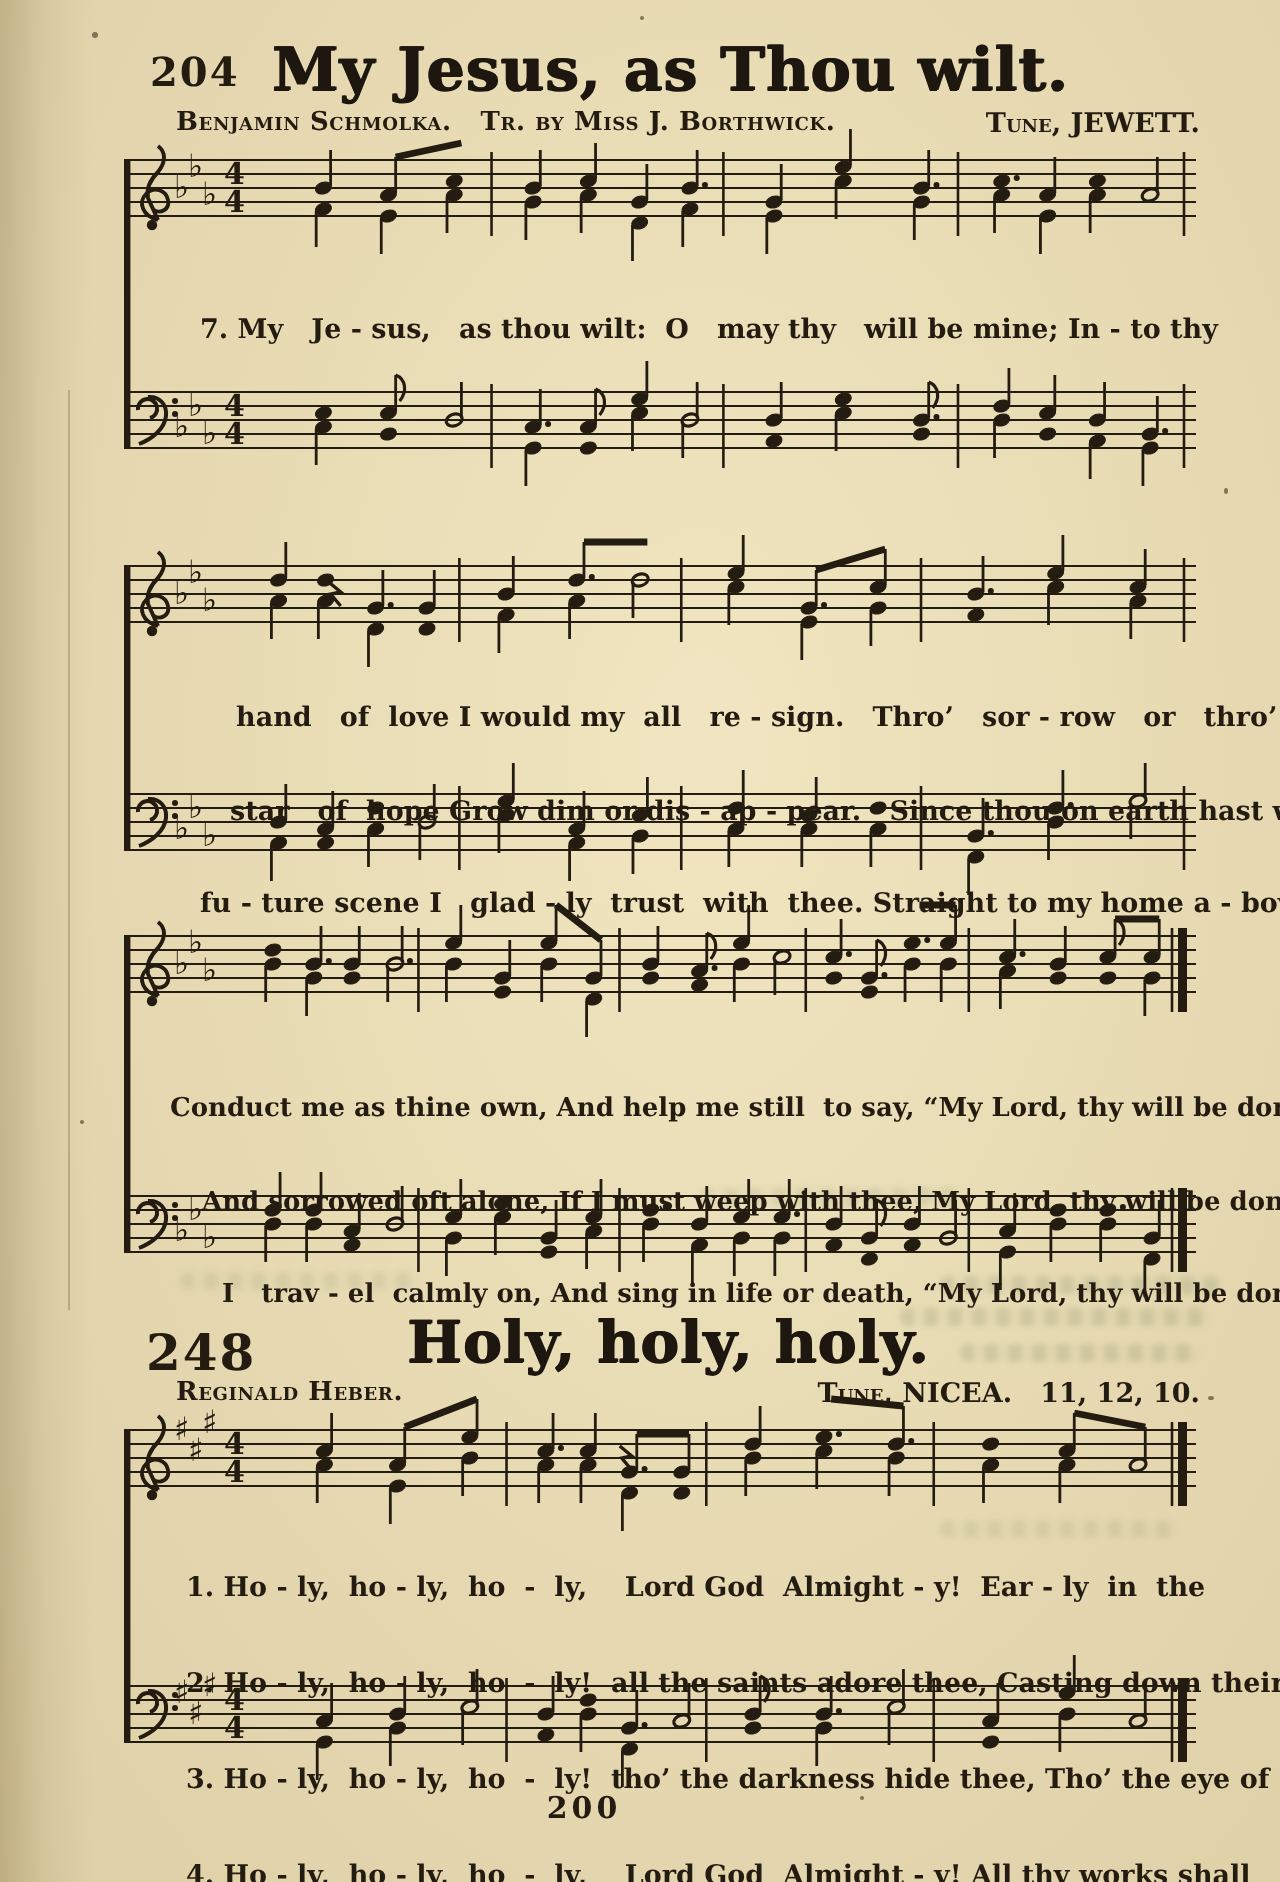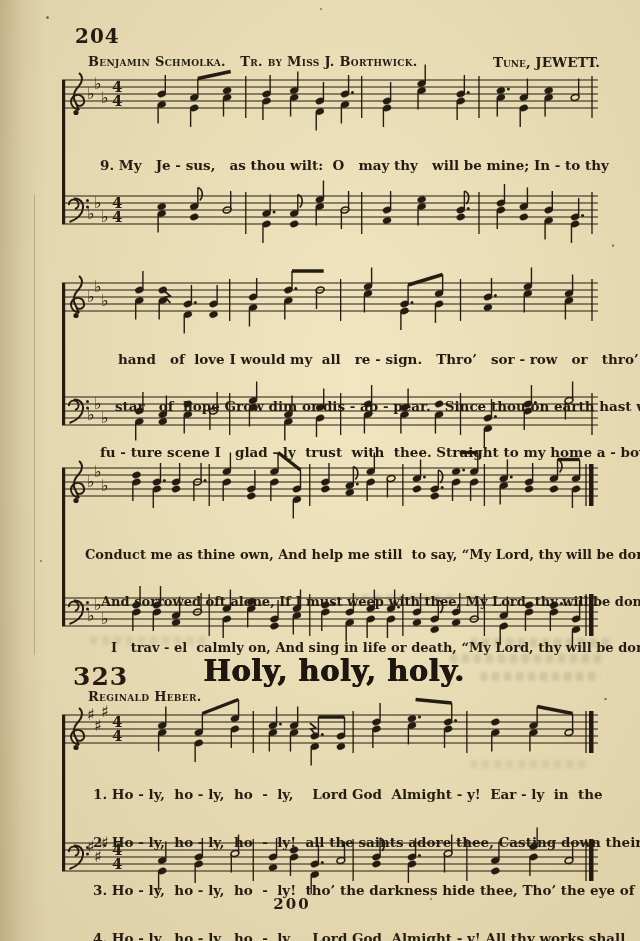--- a/index.html
+++ b/index.html
@@ -50,20 +50,21 @@
   <div class="speck" style="left:430px; top:898px; width:2px; height:2px;"></div>
 
   <div class="bleed" style="left:470px; top:638px; width:140px;"></div>
   <div class="bleed" style="left:450px; top:654px; width:155px;"></div>
   <div class="bleed" style="left:480px; top:672px; width:120px;"></div>
   <div class="bleed" style="left:350px; top:594px; width:130px; opacity:.4;"></div>
   <div class="bleed" style="left:90px;  top:636px; width:120px; opacity:.35;"></div>
   <div class="bleed" style="left:470px; top:760px; width:120px; opacity:.35;"></div>
 
   <div class="hymn-number" style="left:75px; top:24px;">204</div>
+  <div class="hymn-title" style="top:18px; padding-left:30px; width:610px;">My Jesus, as Thou wilt.</div>
   <div class="credit-row" style="left:88px; top:54px; width:512px;gap:10px;">
     <span class="credit"><span>Benjamin Schmolka.</span>   <span>Tr. by Miss J. Borthwick.</span></span>
     <span class="tune">Tune, JEWETT.</span>
   </div>
 
   <svg class="music-svg" id="sys0" style="top:56px;" width="540" height="200">
       <line x1="2" y1="24" x2="538" y2="24" stroke="#241c10" stroke-width="1.1"></line>
       <line x1="2" y1="31" x2="538" y2="31" stroke="#241c10" stroke-width="1.1"></line>
       <line x1="2" y1="38" x2="538" y2="38" stroke="#241c10" stroke-width="1.1"></line>
       <line x1="2" y1="45" x2="538" y2="45" stroke="#241c10" stroke-width="1.1"></line>
@@ -665,37 +666,38 @@
       <line x1="477.1310387061183" y1="157.5" x2="477.1310387061183" y2="139.5" stroke="#241c10" stroke-width="1.4"></line>
       <line x1="469.9310387061183" y1="170" x2="469.9310387061183" y2="188" stroke="#241c10" stroke-width="1.4"></line>
       <ellipse cx="509.02323748088793" cy="44.5" rx="4.1" ry="2.9" transform="rotate(-18 509.02323748088793 44.5)" fill="none" stroke="#241c10" stroke-width="1.6"></ellipse>
       <line x1="512.623237480888" y1="43.5" x2="512.623237480888" y2="25.5" stroke="#241c10" stroke-width="1.4"></line>
       <ellipse cx="509.02323748088793" cy="172.5" rx="4.1" ry="2.9" transform="rotate(-18 509.02323748088793 172.5)" fill="none" stroke="#241c10" stroke-width="1.6"></ellipse>
       <line x1="512.623237480888" y1="171.5" x2="512.623237480888" y2="153.5" stroke="#241c10" stroke-width="1.4"></line>
       <line x1="477.1310387061183" y1="18.5" x2="512.623237480888" y2="25.5" stroke="#241c10" stroke-width="3.4"></line>
     </svg>
 
   <div class="lyrics" id="lyrics-204-1">
-    <div class="lyric">9. My   Je - sus,   as thou wilt:  O   may thy   will be mine; In - to thy</div>
+    <div class="lyric">7. My   Je - sus,   as thou wilt:  O   may thy   will be mine; In - to thy</div>
   </div>
   <div class="lyrics" id="lyrics-204-2">
     <div class="lyric">hand   of  love I would my  all   re - sign.   Thro’   sor - row   or   thro’ joy,</div>
     <div class="lyric">star   of  hope Grow dim or dis - ap - pear.   Since thou on earth hast wept</div>
     <div class="lyric">fu - ture scene I   glad - ly  trust  with  thee. Straight to my home a - bove,</div>
   </div>
   <div class="lyrics" id="lyrics-204-3">
     <div class="lyric">Conduct me as thine own, And help me still  to say, “My Lord, thy will be done.”</div>
     <div class="lyric">And sorrowed oft alone, If I must weep with thee, My Lord, thy will be done.</div>
     <div class="lyric">I   trav - el  calmly on, And sing in life or death, “My Lord, thy will be done.”</div>
   </div>
 
-  <div class="hymn-number" style="left:73px; top:662px; font-size:25px;">323</div>
+  <div class="hymn-number" style="left:73px; top:662px; font-size:25px;">248</div>
   <div class="hymn-title" style="top:654px; font-size:29px; padding-left:24px; width:620px;">Holy, holy, holy.</div>
   <div class="credit-row" style="left:88px; top:689px; width:512px;justify-content:space-between;">
     <span class="credit">Reginald Heber.</span>
+    <span class="tune">Tune, NICEA.   11, 12, 10.</span>
   </div>
 
   <div class="lyrics" id="lyrics-205-1">
     <div class="lyric">1. Ho - ly,  ho - ly,  ho  -  ly,    Lord God  Almight - y!  Ear - ly  in  the</div>
     <div class="lyric">2. Ho - ly,  ho - ly,  ho  -  ly!  all the saints adore thee, Casting down their</div>
     <div class="lyric">3. Ho - ly,  ho - ly,  ho  -  ly!  tho’ the darkness hide thee, Tho’ the eye of</div>
     <div class="lyric">4. Ho - ly,  ho - ly,  ho  -  ly,    Lord God  Almight - y! All thy works shall</div>
   </div>
 
   <div class="footer-page-number">200</div>

